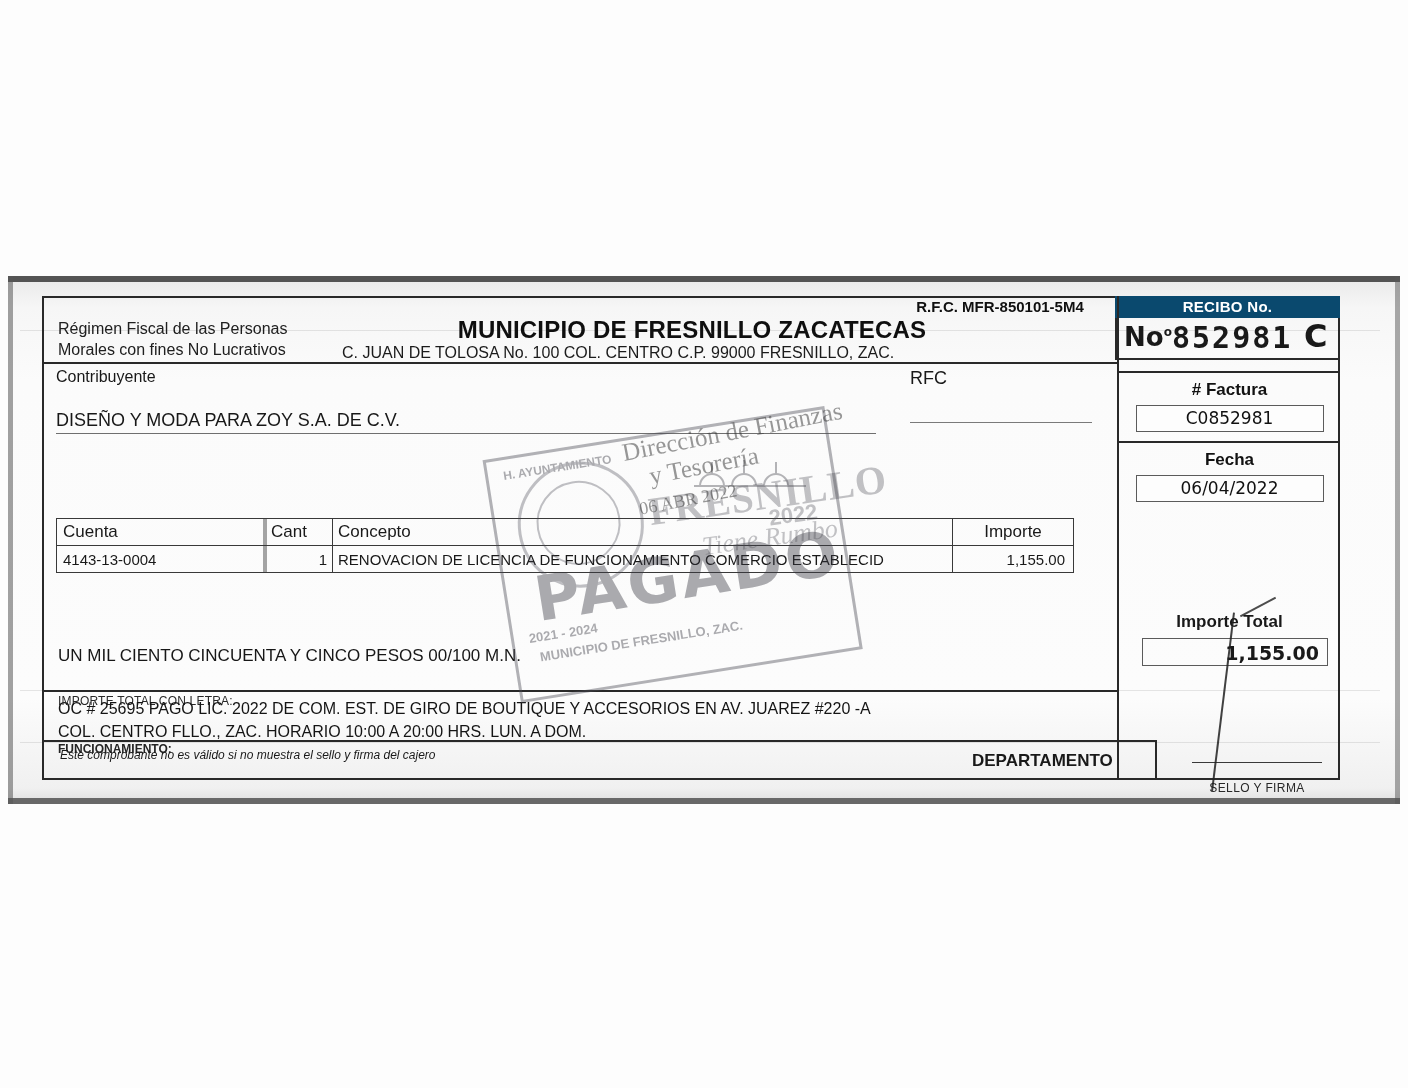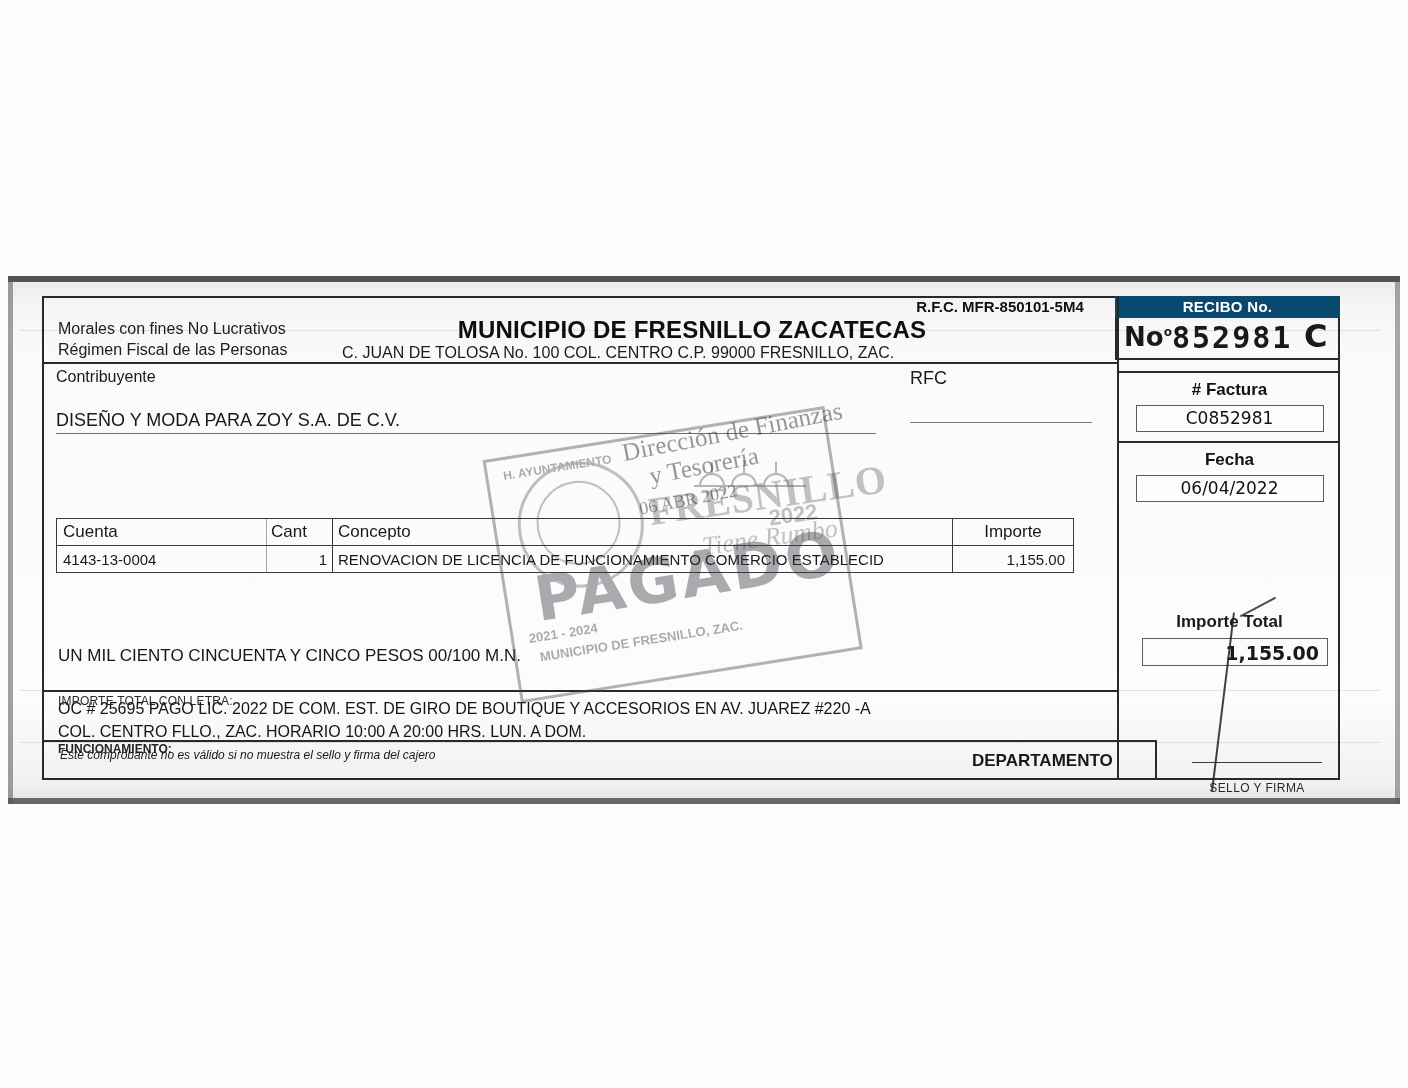--- a/index.html
+++ b/index.html
@@ -274,21 +274,21 @@
     border-bottom: 1px solid #3a3a3a;
     font-size: 17px;
     align-items: center;
   }
   .tbl-row {
     display: flex;
     height: 26px;
     font-size: 15px;
     align-items: center;
   }
-  .c-cuenta { width: 210px; padding-left: 6px; box-sizing: border-box; border-right: 1px solid #a3a3a3; height: 100%; display:flex; align-items:center;}
+  .c-cuenta { width: 210px; padding-left: 6px; box-sizing: border-box; border-right: 4px solid #a3a3a3; height: 100%; display:flex; align-items:center;}
   .c-cant   { width: 66px; padding-right: 5px; box-sizing: border-box; border-right: 1px solid #3a3a3a; height: 100%; display:flex; align-items:center; justify-content:flex-end;}
   .c-concepto { flex: 1; padding-left: 5px; box-sizing: border-box; border-right: 1px solid #3a3a3a; height: 100%; display:flex; align-items:center;}
   .c-importe { width: 120px; padding-right: 8px; box-sizing: border-box; height: 100%; display:flex; align-items:center; justify-content:flex-end;}
   .tbl-head .c-cant { justify-content: flex-start; padding-left: 4px;}
   .tbl-head .c-importe { justify-content: center; padding-right: 0;}
 
   
   .letras {
     position: absolute;
     left: 16px; top: 350px;
@@ -512,22 +512,22 @@
   <div class="scan-edge-right"></div>
 
   <div class="streak" style="left:20px; top:690px; width:1360px;"></div>
   <div class="streak" style="left:20px; top:742px; width:1360px;"></div>
   <div class="streak" style="left:20px; top:330px; width:1360px;"></div>
 
   <div class="receipt">
     <div class="frame"></div>
 
     <div class="fiscal-note">
+      <div>Régimen Fiscal de las Personas</div>
       <div>Morales con fines No Lucrativos</div>
-      <div>Régimen Fiscal de las Personas</div>
     </div>
 
     <div class="rfc-emisor">R.F.C. MFR-850101-5M4</div>
     <div class="muni-title">MUNICIPIO DE FRESNILLO ZACATECAS</div>
     <div class="muni-address">C. JUAN DE TOLOSA No. 100    COL. CENTRO    C.P. 99000     FRESNILLO, ZAC.</div>
 
     <div class="recibo-label">RECIBO No.</div>
     <div class="recibo-box"></div>
     <div class="recibo-no-sign"><span>No</span><sup>o</sup></div>
     <div class="recibo-number">852981</div>

